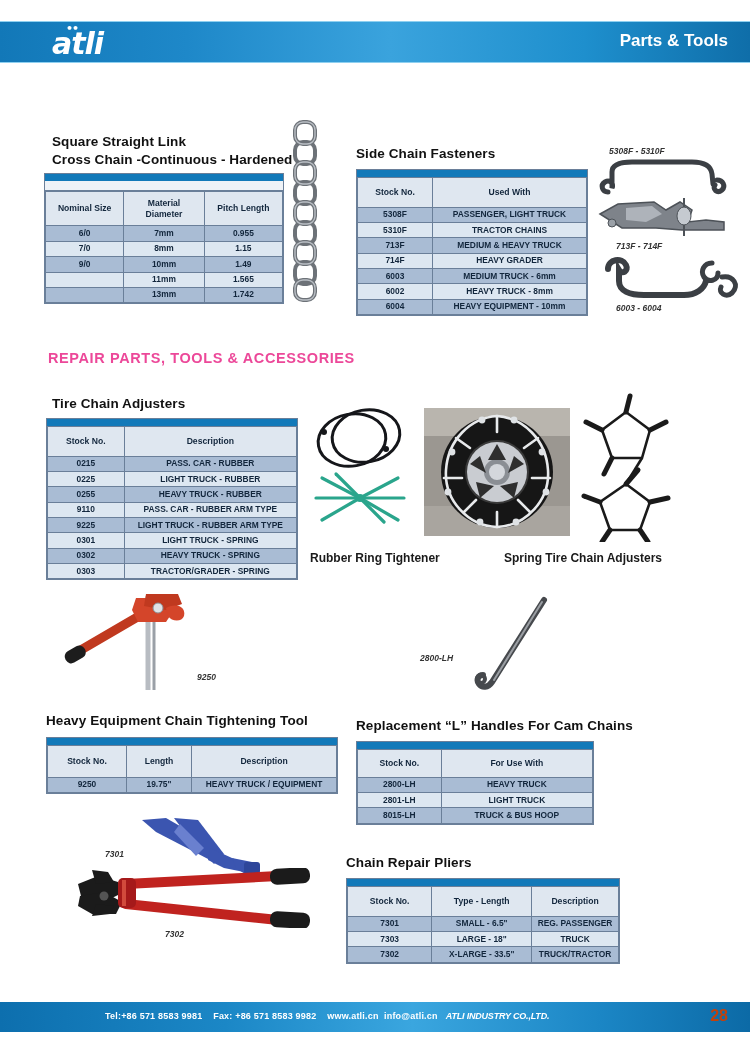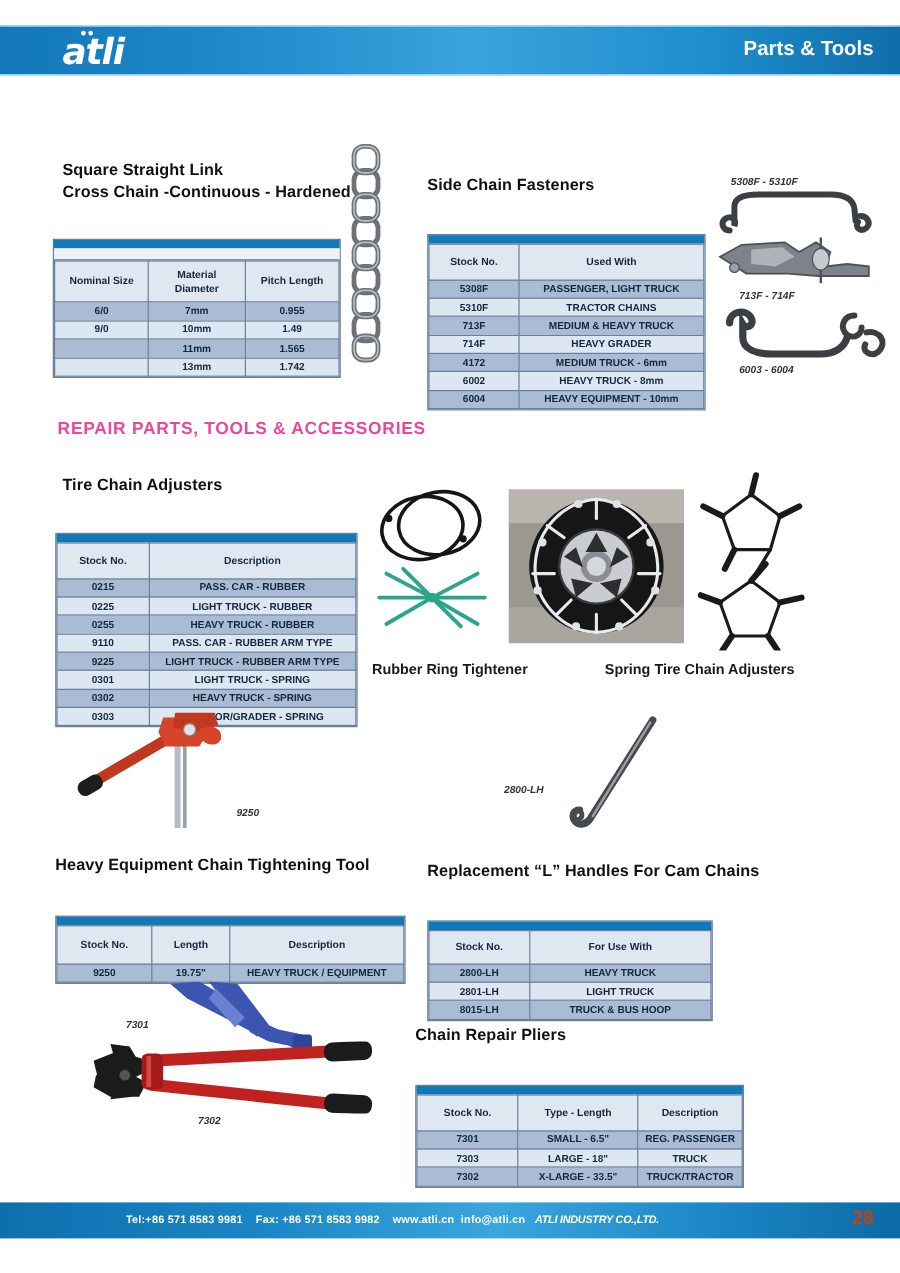--- a/index.html
+++ b/index.html
@@ -24,21 +24,21 @@
   .header-title{
     position:absolute;right:22px;top:31px;
     font-size:17px;font-weight:bold;color:#ffffff;
   }
 
   
   .sec-title{position:absolute;font-size:13.5px;font-weight:bold;color:#111;letter-spacing:.1px;}
   .big-title{position:absolute;font-size:14.5px;font-weight:bold;color:#ec4899;letter-spacing:.6px;}
 
   
-  .tbl{position:absolute;border:1px solid #6a7f99;background:#e9eef5;box-sizing:border-box;margin-top:26px;}
+  .tbl{position:absolute;border:1px solid #6a7f99;background:#e9eef5;box-sizing:border-box;}
   .tbl .strip{height:7px;background:#1279b9;}
   .tbl .strip2{height:9px;background:#eef2f7;border-bottom:1px solid #6a7f99;}
   table{border-collapse:collapse;width:100%;table-layout:fixed;}
   th{
     background:#dfe7f0;color:#12263c;font-size:8.6px;font-weight:bold;
     border:1px solid #6a7f99;padding:6px 2px;line-height:1.25;text-align:center;
   }
   td{
     font-size:8.4px;font-weight:bold;text-align:center;color:#12263c;
     border:1px solid #6a7f99;padding:1.5px 2px;line-height:1.35;white-space:nowrap;
@@ -117,20 +117,25 @@
         <th style="width:33%"><span>Pitch Length</span></th>
       </tr>
     </thead>
     <tbody>
       <tr>
         <td>6/0</td>
         <td>7mm</td>
         <td>0.955</td>
       </tr>
       <tr>
+        <td>7/0</td>
+        <td>8mm</td>
+        <td>1.15</td>
+      </tr>
+      <tr>
         <td>9/0</td>
         <td>10mm</td>
         <td>1.49</td>
       </tr>
       <tr>
         <td>&nbsp;</td>
         <td>11mm</td>
         <td>1.565</td>
       </tr>
       <tr>
@@ -164,21 +169,21 @@
       </tr>
       <tr>
         <td>713F</td>
         <td>MEDIUM &amp; HEAVY TRUCK</td>
       </tr>
       <tr>
         <td>714F</td>
         <td>HEAVY GRADER</td>
       </tr>
       <tr>
-        <td>4172</td>
+        <td>6003</td>
         <td>MEDIUM TRUCK - 6mm</td>
       </tr>
       <tr>
         <td>6002</td>
         <td>HEAVY TRUCK - 8mm</td>
       </tr>
       <tr>
         <td>6004</td>
         <td>HEAVY EQUIPMENT - 10mm</td>
       </tr>

